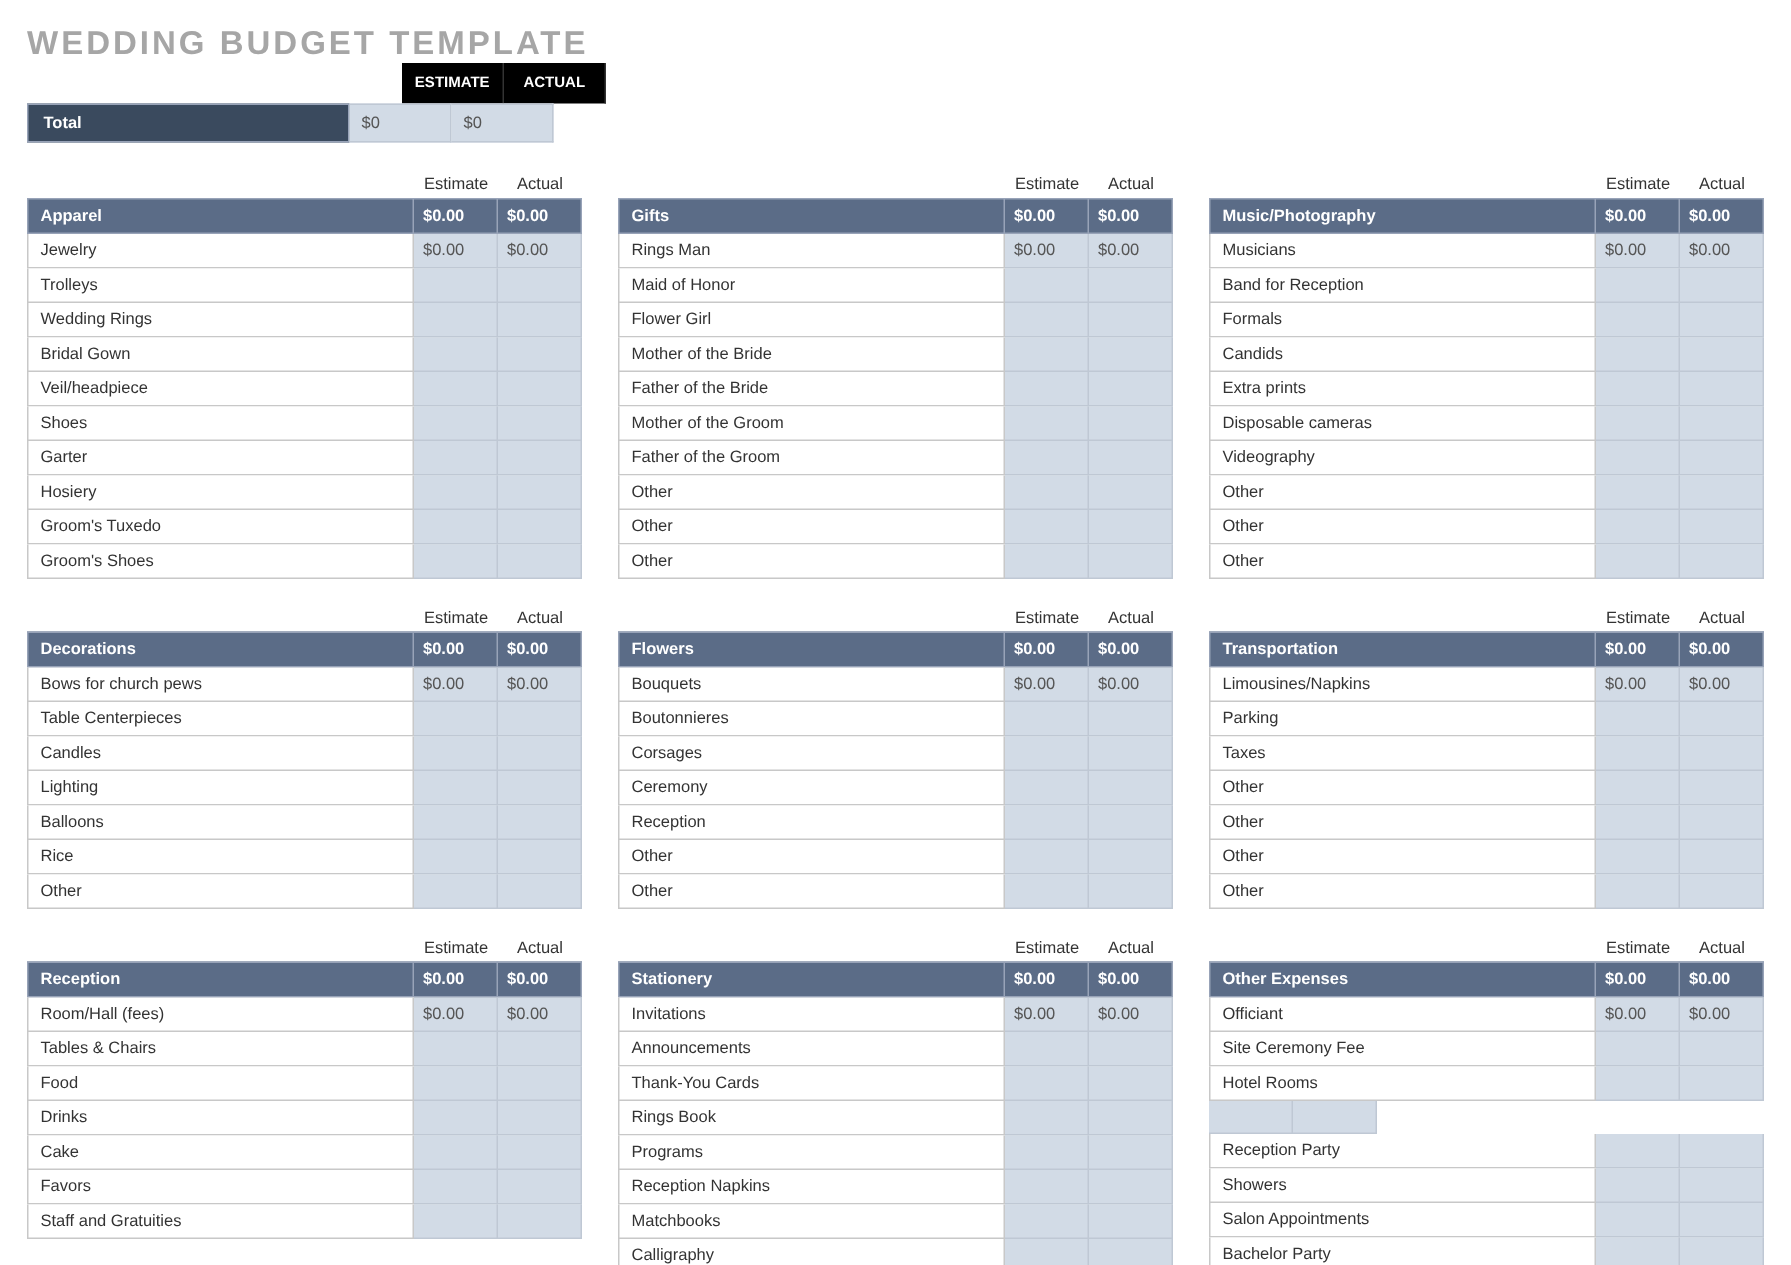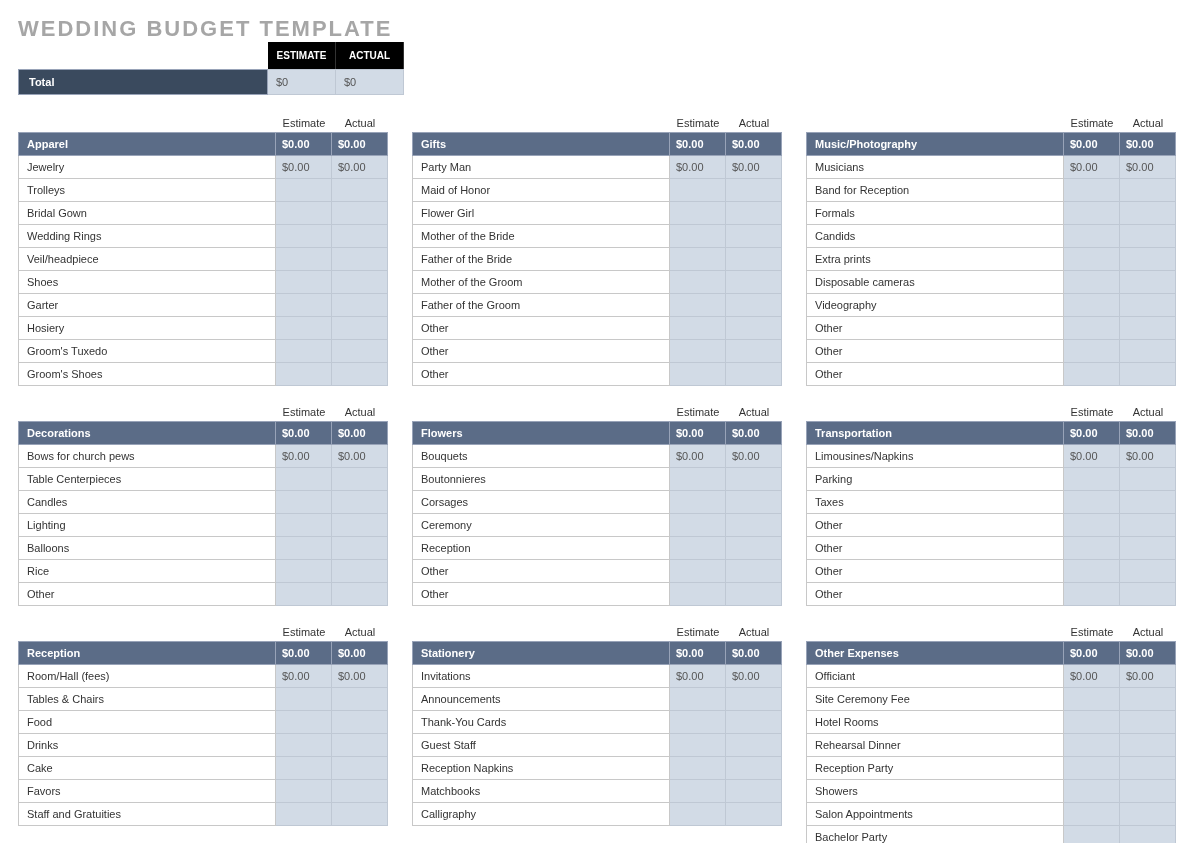--- a/index.html
+++ b/index.html
@@ -3,21 +3,21 @@
 <meta charset="utf-8">
 <style>
   * { box-sizing: border-box; margin: 0; padding: 0; }
   body { font-family: "Century Gothic", "Futura", "Trebuchet MS", Arial, sans-serif; background: #fff; padding: 16px 18px; font-size: 11px; color: #333; }
   .page-title { font-size: 22px; font-weight: bold; letter-spacing: 2px; color: #a6a6a6; text-transform: uppercase; }
   .total-block { width: 386px; margin-bottom: 18px; }
   .total-header-row { display: flex; }
   .total-header-spacer { width: 250px; }
   .total-col-head { width: 68px; background: #000; color: #fff; font-weight: bold; font-size: 10px; text-align: center; padding: 8px 0; border-right: 1px solid #333; }
   .total-row { display: flex; }
-  .total-label { width: 250px; background: #3a4a5e; color: #fff; font-weight: bold; padding: 6px 10px; border: 1px solid #98a3b8; }
+  .total-label { width: 215px; background: #3a4a5e; color: #fff; font-weight: bold; padding: 6px 10px; border: 1px solid #98a3b8; }
   .total-val { width: 68px; background: #d2dbe6; color: #555; padding: 6px 8px; border: 1px solid #bfc8d4; border-left: none; font-size: 11px; }
   .grid { display: flex; gap: 24px; }
   .column { flex: 1; display: flex; flex-direction: column; gap: 16px; }
   .cat-block { width: 100%; }
   .cat-header-labels { display: flex; }
   .cat-header-spacer { flex: 1; }
   .cat-col-head { width: 56px; text-align: center; color: #333; padding: 4px 0 3px; font-size: 11px; }
   .cat-title-row { display: flex; }
   .cat-title { flex: 1; background: #5b6c87; color: #fff; font-weight: bold; padding: 5px 8px; border: 1px solid #98a3b8; font-size: 11px; }
   .cat-total { width: 56px; background: #5b6c87; color: #fff; font-weight: bold; padding: 5px 6px; border: 1px solid #98a3b8; border-left: none; font-size: 11px; }
@@ -60,26 +60,26 @@
           <div class="item-label">Jewelry</div>
           <div class="item-val">$0.00</div>
           <div class="item-val">$0.00</div>
         </div>
         <div class="item-row">
           <div class="item-label">Trolleys</div>
           <div class="item-val"></div>
           <div class="item-val"></div>
         </div>
         <div class="item-row">
+          <div class="item-label">Wedding Rings</div>
+          <div class="item-val"></div>
+          <div class="item-val"></div>
+        </div>
+        <div class="item-row">
           <div class="item-label">Bridal Gown</div>
-          <div class="item-val"></div>
-          <div class="item-val"></div>
-        </div>
-        <div class="item-row">
-          <div class="item-label">Wedding Rings</div>
           <div class="item-val"></div>
           <div class="item-val"></div>
         </div>
         <div class="item-row">
           <div class="item-label">Veil/headpiece</div>
           <div class="item-val"></div>
           <div class="item-val"></div>
         </div>
         <div class="item-row">
           <div class="item-label">Shoes</div>
@@ -208,21 +208,21 @@
           <div class="cat-header-spacer"></div>
           <div class="cat-col-head">Estimate</div>
           <div class="cat-col-head">Actual</div>
         </div>
         <div class="cat-title-row">
           <div class="cat-title">Gifts</div>
           <div class="cat-total">$0.00</div>
           <div class="cat-total">$0.00</div>
         </div>
         <div class="item-row">
-          <div class="item-label">Party Man</div>
+          <div class="item-label">Rings Man</div>
           <div class="item-val">$0.00</div>
           <div class="item-val">$0.00</div>
         </div>
         <div class="item-row">
           <div class="item-label">Maid of Honor</div>
           <div class="item-val"></div>
           <div class="item-val"></div>
         </div>
         <div class="item-row">
           <div class="item-label">Flower Girl</div>
@@ -332,21 +332,26 @@
           <div class="item-label">Announcements</div>
           <div class="item-val"></div>
           <div class="item-val"></div>
         </div>
         <div class="item-row">
           <div class="item-label">Thank-You Cards</div>
           <div class="item-val"></div>
           <div class="item-val"></div>
         </div>
         <div class="item-row">
-          <div class="item-label">Guest Staff</div>
+          <div class="item-label">Rings Book</div>
+          <div class="item-val"></div>
+          <div class="item-val"></div>
+        </div>
+        <div class="item-row">
+          <div class="item-label">Programs</div>
           <div class="item-val"></div>
           <div class="item-val"></div>
         </div>
         <div class="item-row">
           <div class="item-label">Reception Napkins</div>
           <div class="item-val"></div>
           <div class="item-val"></div>
         </div>
         <div class="item-row">
           <div class="item-label">Matchbooks</div>
@@ -490,21 +495,20 @@
           <div class="item-label">Site Ceremony Fee</div>
           <div class="item-val"></div>
           <div class="item-val"></div>
         </div>
         <div class="item-row">
           <div class="item-label">Hotel Rooms</div>
           <div class="item-val"></div>
           <div class="item-val"></div>
         </div>
         <div class="item-row">
-          <div class="item-label">Rehearsal Dinner</div>
           <div class="item-val"></div>
           <div class="item-val"></div>
         </div>
         <div class="item-row">
           <div class="item-label">Reception Party</div>
           <div class="item-val"></div>
           <div class="item-val"></div>
         </div>
         <div class="item-row">
           <div class="item-label">Showers</div>

